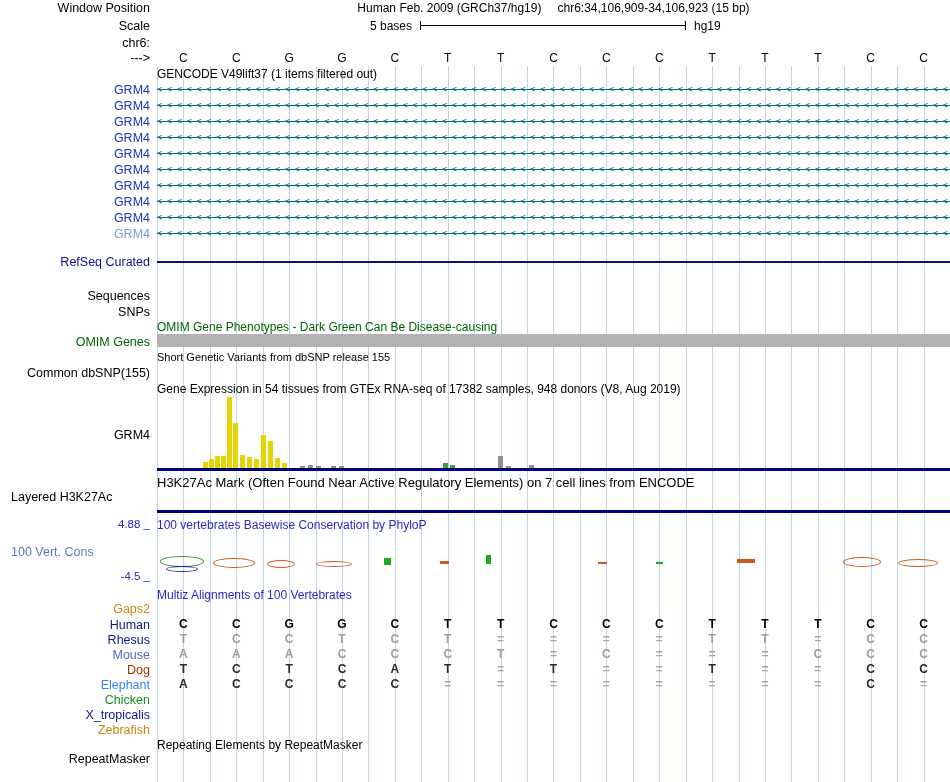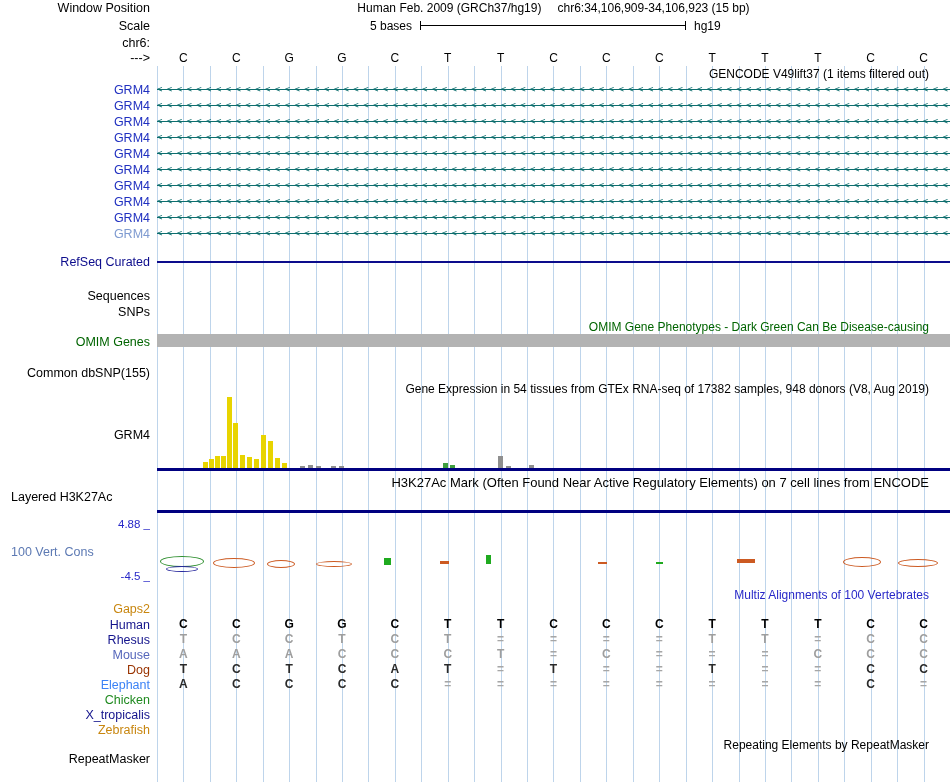--- a/index.html
+++ b/index.html
@@ -1,21 +1,21 @@
 <!DOCTYPE html>
 <html><head>
 <meta charset="utf-8">
 <style>
   html,body{margin:0;padding:0;background:#fff;}
   #browser{position:relative;width:950px;height:782px;background:#fff;
     font-family:"Liberation Sans",sans-serif;font-size:12px;color:#000;overflow:hidden;padding-left:24px;}
   .abs{position:absolute;}
   .lbl{position:absolute;left:0;width:150px;text-align:right;white-space:nowrap;font-size:12.5px;}
   .lbl.left{text-align:left;padding-left:11px;width:170px;}
-  .title{position:absolute;left:157px;width:772px;text-align:right;white-space:nowrap;font-size:12px;}
+  .title{position:absolute;left:157px;width:772px;text-align:left;white-space:nowrap;font-size:12px;}
   .small{font-size:10.5px;}
   .big{font-size:13px;}
   #guidelines{position:absolute;left:157px;top:66px;width:793px;height:716px;
     background:repeating-linear-gradient(to right,rgba(125,170,215,.5) 0px,rgba(125,170,215,.5) 1px,transparent 1px,transparent 26.433px);}
   .base{position:absolute;transform:translateX(-50%);font-size:12px;top:1px;}
   .tick-text{position:absolute;width:100px;text-align:right;font-size:12px;top:0;}
   .tick-mark{position:absolute;width:1px;height:10px;top:3px;background:#000;}
   .gene-row{position:absolute;left:0;width:950px;height:16px;}
   .gene-line{position:absolute;left:157px;top:0;width:793px;height:16px;overflow:hidden;}
   .gene-line .mid{position:absolute;left:0;right:0;top:8px;height:1px;}
@@ -147,20 +147,21 @@
   <div class="lbl" style="top:255px;color:#0c0c8c">RefSeq Curated</div>
   <div class="hline" style="top:261px;height:2px;background:#0c0c8c"></div>
 
   <div class="lbl" style="top:289px">Sequences</div>
   <div class="lbl" style="top:305px">SNPs</div>
 
   <div class="title" style="top:320px;color:#006400">OMIM Gene Phenotypes - Dark Green Can Be Disease-causing</div>
   <div class="hline" style="top:334px;height:13px;background:#b3b3b3"></div>
   <div class="lbl" style="top:335px;color:#006400">OMIM Genes</div>
 
+  <div class="title" style="top:351px;font-size:11px">Short Genetic Variants from dbSNP release 155</div>
   <div class="lbl" style="top:366px">Common dbSNP(155)</div>
 
   <div class="title" style="top:382px">Gene Expression in 54 tissues from GTEx RNA-seq of 17382 samples, 948 donors (V8, Aug 2019)</div>
   <div class="lbl" style="top:428px">GRM4</div>
   <div id="gtex-chart" class="abs" style="left:157px;top:396px;width:793px;height:72px">
       <div class="gtex-bar" style="left: 46px; height: 6px; background: rgb(232, 212, 0);"></div>
       <div class="gtex-bar" style="left: 52px; height: 9px; background: rgb(232, 212, 0);"></div>
       <div class="gtex-bar" style="left: 58px; height: 12px; background: rgb(232, 212, 0);"></div>
       <div class="gtex-bar" style="left: 64px; height: 12px; background: rgb(232, 212, 0);"></div>
       <div class="gtex-bar" style="left: 70px; height: 71px; background: rgb(232, 212, 0);"></div>
@@ -183,20 +184,21 @@
       <div class="gtex-bar" style="left: 349px; height: 2px; background: rgb(143, 143, 143);"></div>
       <div class="gtex-bar" style="left: 372px; height: 3px; background: rgb(143, 143, 143);"></div>
     </div>
   <div class="hline" style="top:468px;height:3px;background:#000080"></div>
 
   <div class="title big" style="top:475px">H3K27Ac Mark (Often Found Near Active Regulatory Elements) on 7 cell lines from ENCODE</div>
   <div class="lbl left" style="top:490px">Layered H3K27Ac</div>
   <div class="hline" style="top:510px;height:3px;background:#000080"></div>
 
   <div class="lbl" style="top:518px;color:#2828c8;font-size:11.5px">4.88 _</div>
+  <div class="title" style="top:518px;color:#2828c8">100 vertebrates Basewise Conservation by PhyloP</div>
   <div class="lbl left" style="top:545px;color:#5c79b3">100 Vert. Cons</div>
   <div id="cons-marks" class="abs" style="left:0;top:0;width:0;height:0;overflow:visible">
       <div class="mark ellipse" style="left: 160px; top: 556px; width: 42px; height: 9px; border-color: rgb(47, 143, 47);"></div>
       <div class="mark ellipse" style="left: 166px; top: 566px; width: 30px; height: 4px; border-color: rgb(38, 38, 156);"></div>
       <div class="mark ellipse" style="left: 213px; top: 558px; width: 40px; height: 8px; border-color: rgb(204, 90, 34);"></div>
       <div class="mark ellipse" style="left: 267px; top: 560px; width: 26px; height: 6px; border-color: rgb(204, 90, 34);"></div>
       <div class="mark ellipse" style="left: 316px; top: 561px; width: 34px; height: 4px; border-color: rgb(204, 90, 34);"></div>
       <div class="mark" style="left: 384px; top: 558px; width: 7px; height: 7px; background: rgb(31, 170, 31);"></div>
       <div class="mark" style="left: 440px; top: 561px; width: 9px; height: 3px; background: rgb(204, 90, 34);"></div>
       <div class="mark" style="left: 486px; top: 555px; width: 5px; height: 9px; background: rgb(31, 170, 31);"></div>

